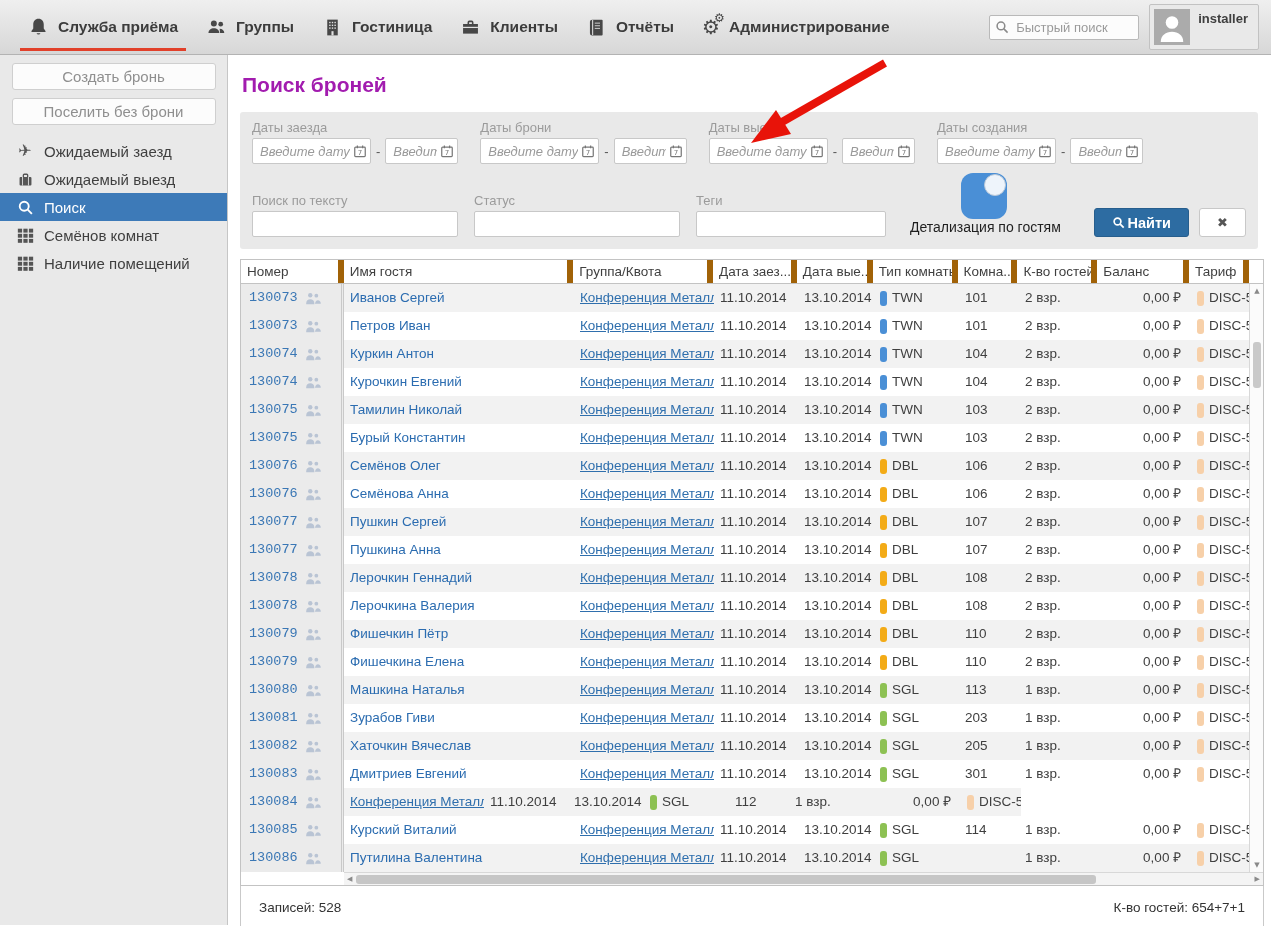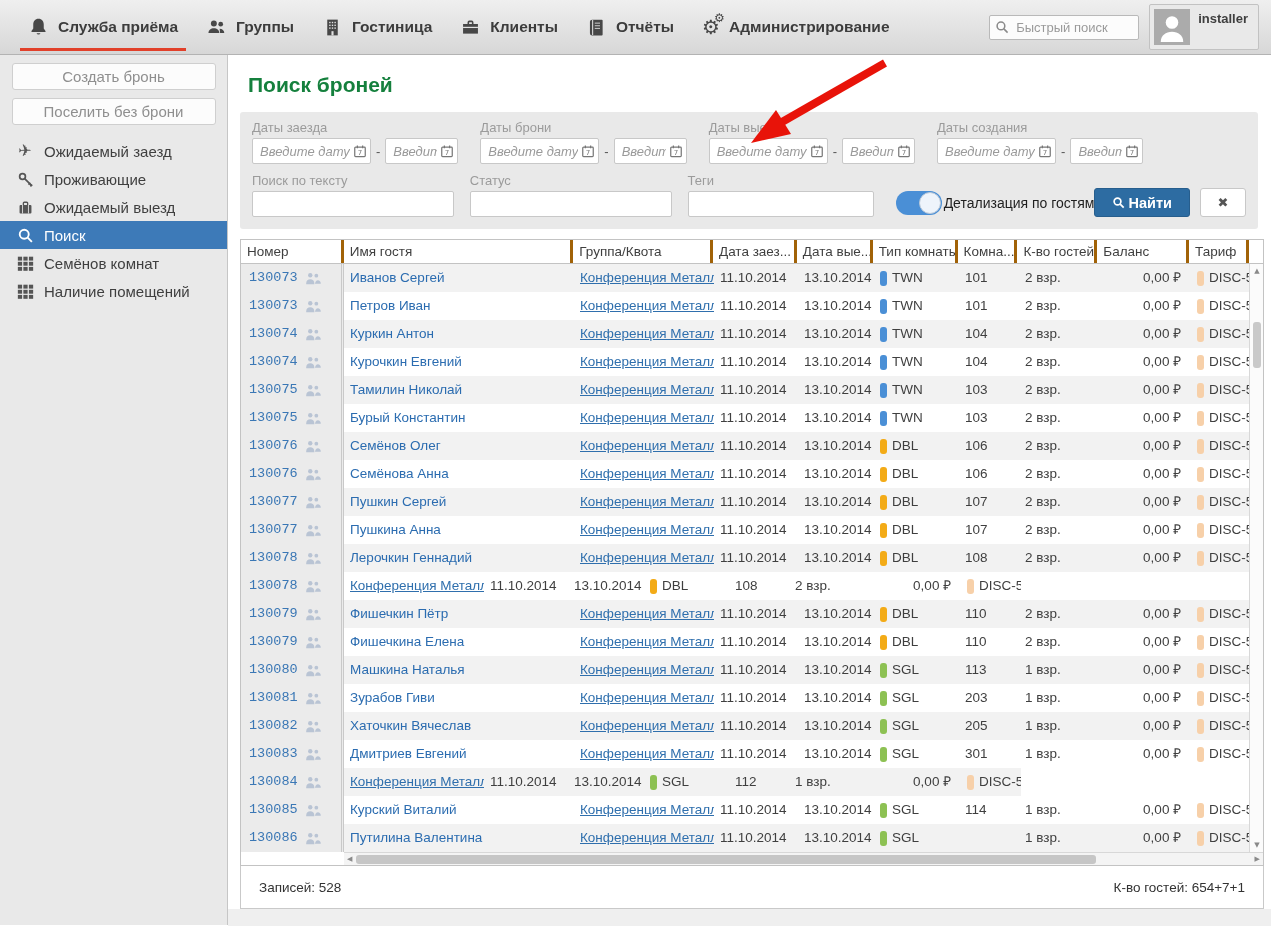--- a/index.html
+++ b/index.html
@@ -39,21 +39,21 @@
     font-size:15px; color:#3f3f3f; cursor:pointer; }
   .side-item .ic { width:18px; height:18px; display:inline-flex; align-items:center;
     justify-content:center; color:#555; flex:0 0 18px; }
   .side-item .ic svg { width:17px; height:17px; }
   .side-item.active { background:var(--selected-blue,#3d7ab8); color:#fff; }
   .side-item.active .ic { color:#fff; }
   .plane-glyph { font-family:"DejaVu Sans",sans-serif; font-size:16px; line-height:1; }
 
   
   .main { position:relative; flex:1; background:#fff; padding-left:8px; }
-  .page-title { font-size:21px; font-weight:bold; color:#15803d; margin:18px 0 15px 12px; }
+  .page-title { font-size:21px; font-weight:bold; color:#a21caf; margin:18px 0 15px 6px; }
   .overlay-arrow { position:absolute; left:505px; top:2px; width:170px; height:100px;
     z-index:6; pointer-events:none; }
 
   .filter-panel { width:1018px; margin-left:4px; background:#e9e9e9; border-radius:3px;
     padding:8px 12px 12px 12px; }
   .frow1 { display:flex; gap:22px; }
   .fgroup label, .tgroup label { display:block; font-size:13px; color:#9b9b9b; margin-bottom:3px; }
   .date-pair { display:flex; align-items:center; gap:5px; }
   .date-input { position:relative;border-radius:8px; }
   .date-input input { height:26px; border:1px solid #c8c8c8; border-radius:2px; background:#fff;
@@ -61,39 +61,39 @@
   .date-input input::placeholder { color:#9a9a9a; font-style:italic; }
   .date-input.wide input { width:119px; }
   .date-input.narrow input { width:73px; }
   .date-input svg { position:absolute; right:4px; top:6px; width:14px; height:14px; color:#777; cursor:pointer; }
   .dash { color:#555; font-size:13px; }
   .frow2 { display:flex; margin-top:9px; align-items:flex-end; }
   .tgroup { margin-right:16px; }
   .tgroup input { height:26px; border:1px solid #c8c8c8; border-radius:2px; background:#fff;
     padding:0 7px; font-size:13px; font-family:inherit; width:100%; }
   .tg1{width:206px;} .tg2{width:206px;} .tg3{width:190px;}
-  .toggle-wrap { display:flex; align-items:center; margin:0 0 2px 6px; }
+  .toggle-wrap { display:flex; align-items:center; margin:0 0 2px 6px;flex-direction:column; }
   .toggle { width:46px; height:24px; border-radius:12px; background:var(--toggle-blue,#4a8fd6);
     position:relative; cursor:pointer; flex:0 0 46px; }
   .toggle .knob { position:absolute; right:1px; top:1px; width:22px; height:22px; border-radius:50%;
     background:#eef4fb; border:1px solid #b9c8d8; }
   .toggle-label { font-size:14px; color:#1f1f1f; margin-left:2px; white-space:nowrap; }
   .find-btn { margin-left:auto; height:29px; padding:0 17px; background:var(--button-blue,#2d6ca2);
     border:1px solid #275e8d; border-radius:3px; color:#fff; font-size:14.5px; font-weight:bold;
     font-family:inherit; display:flex; align-items:center; gap:3px; cursor:pointer; }
   .find-btn svg { width:13px; height:13px; stroke:#fff; }
   .clear-btn { margin-left:10px; width:47px; height:29px; background:#fff; border:1px solid #c8c8c8;
     border-radius:3px; color:#555; font-size:13px; font-weight:bold; font-family:"DejaVu Sans",sans-serif;
     cursor:pointer; }
 
   
   .table-wrap { position:relative; width:1024px; margin:10px 0 0 4px; border:1px solid #c3c3c3; }
   .thead { display:flex; height:24px; background:#fff; border-bottom:1px solid #c3c3c3; }
   .hcell { font-size:13.5px; color:#3f3f3f; line-height:23px; padding:0 6px; white-space:nowrap;
-    overflow:hidden; border-right:3px solid #a16207; cursor:pointer; }
+    overflow:hidden; border-right:6px solid #a16207; cursor:pointer; }
   .c0{width:103px;} .c1{width:230px;} .c2{width:140px;} .c3{width:84px;} .c4{width:76px;}
   .c5{width:85px;} .c6{width:60px;} .c7{width:80px;} .c8{width:92px;} .c9{width:60px;}
   .c10{width:14px; border-right:none; cursor:default;}
   .tbody { position:relative; }
   .trow { display:flex; height:28px; cursor:pointer; }
   .cell { font-size:13.5px; line-height:28px; padding:0 6px; white-space:nowrap; overflow:hidden;
     color:#3f3f3f; display:flex; align-items:center; }
   .trow:nth-child(odd) .cell:not(.c0) { background:#f2f2f2; }
   .cell.c0 { background:#ebebeb; border-right:3px double #c9c9c9; gap:7px; padding-left:8px; }
   .bnum { color:#3a77b5;font-family:Liberation Mono, monospace; }
@@ -209,29 +209,20 @@
   <div class="sidebar">
     <button class="side-btn">Создать бронь</button>
     <button class="side-btn">Поселить без брони</button>
     <div class="side-menu">
       <div class="side-item">
         <span class="ic plane-glyph">✈</span>
         <span>Ожидаемый заезд</span>
       </div>
       <div class="side-item">
         <span class="ic">
-            <svg viewBox="0 0 20 20" fill="none" stroke="currentColor">
-              <circle cx="6.5" cy="6.5" r="3.4" stroke-width="2"></circle>
-              <path d="M9 9l8 8M13.5 16l2.2-2.2M15.7 18.2l2.2-2.2" stroke-width="2"></path>
-            </svg>
-          </span>
-        <span>Проживающие</span>
-      </div>
-      <div class="side-item">
-        <span class="ic">
             <svg viewBox="0 0 20 20" fill="currentColor">
               <rect x="3" y="7" width="14" height="10" rx="1.2"></rect>
               <path d="M7.5 7V4.8c0-.6.4-1 1-1h3c.6 0 1 .4 1 1V7" fill="none" stroke="currentColor" stroke-width="1.6"></path>
               <path d="M6.5 7v10M13.5 7v10" stroke="#e9e9e9" stroke-width="1"></path>
             </svg>
           </span>
         <span>Ожидаемый выезд</span>
       </div>
       <div class="side-item active">
         <span class="ic">
@@ -746,20 +737,23 @@
           <div class="trow">
             <div class="cell c0">
               <span class="bnum">130078</span>
               <svg viewBox="0 0 20 16">
                 <circle cx="6" cy="4" r="2.7"></circle>
                 <circle cx="13.5" cy="4.5" r="2.3"></circle>
                 <path d="M1 14c0-3.2 2.2-5 5-5s5 1.8 5 5v1H1z"></path>
                 <path d="M11.8 14.6c.3-2.7 1.7-4.4 3.6-4.6 2 .2 3.6 1.7 3.6 4.1v.5z"></path>
               </svg>
             </div>
+            <div class="cell c1">
+              <span class="gname">Лерочкина Валерия</span>
+            </div>
             <div class="cell c2">
               <span class="glink">Конференция Металлург</span>
             </div>
             <div class="cell c3">11.10.2014</div>
             <div class="cell c4">13.10.2014</div>
             <div class="cell c5">
               <span class="pill" style="background: rgb(243, 171, 23);"></span>
               <span>DBL</span>
             </div>
             <div class="cell c6">108</div>

